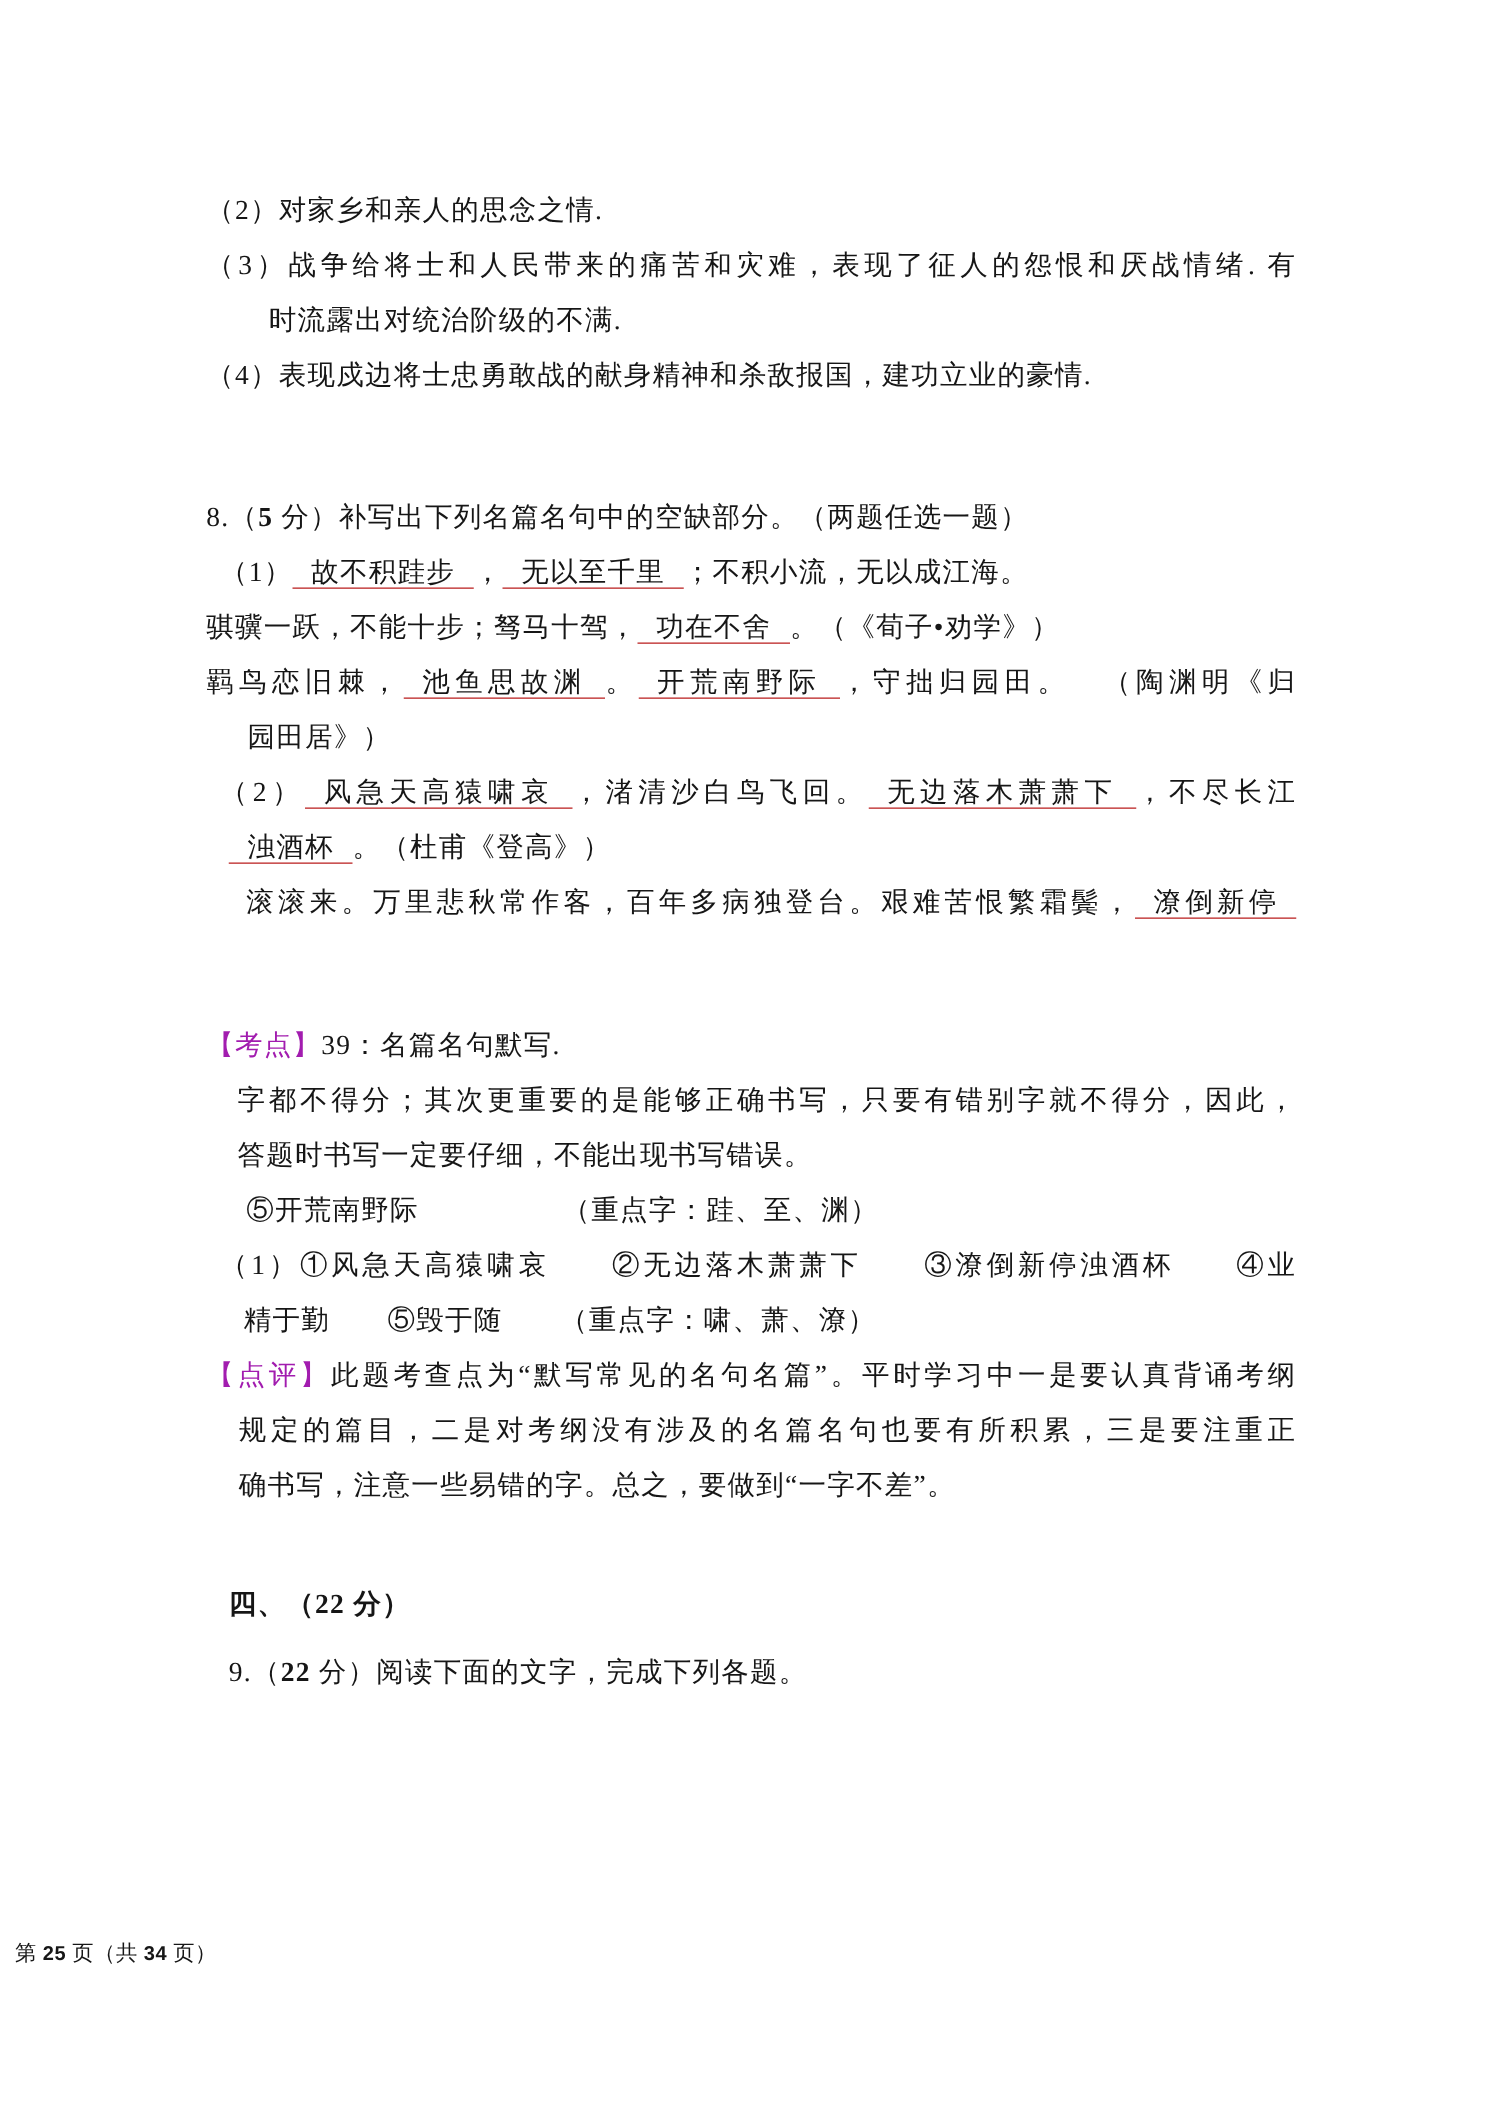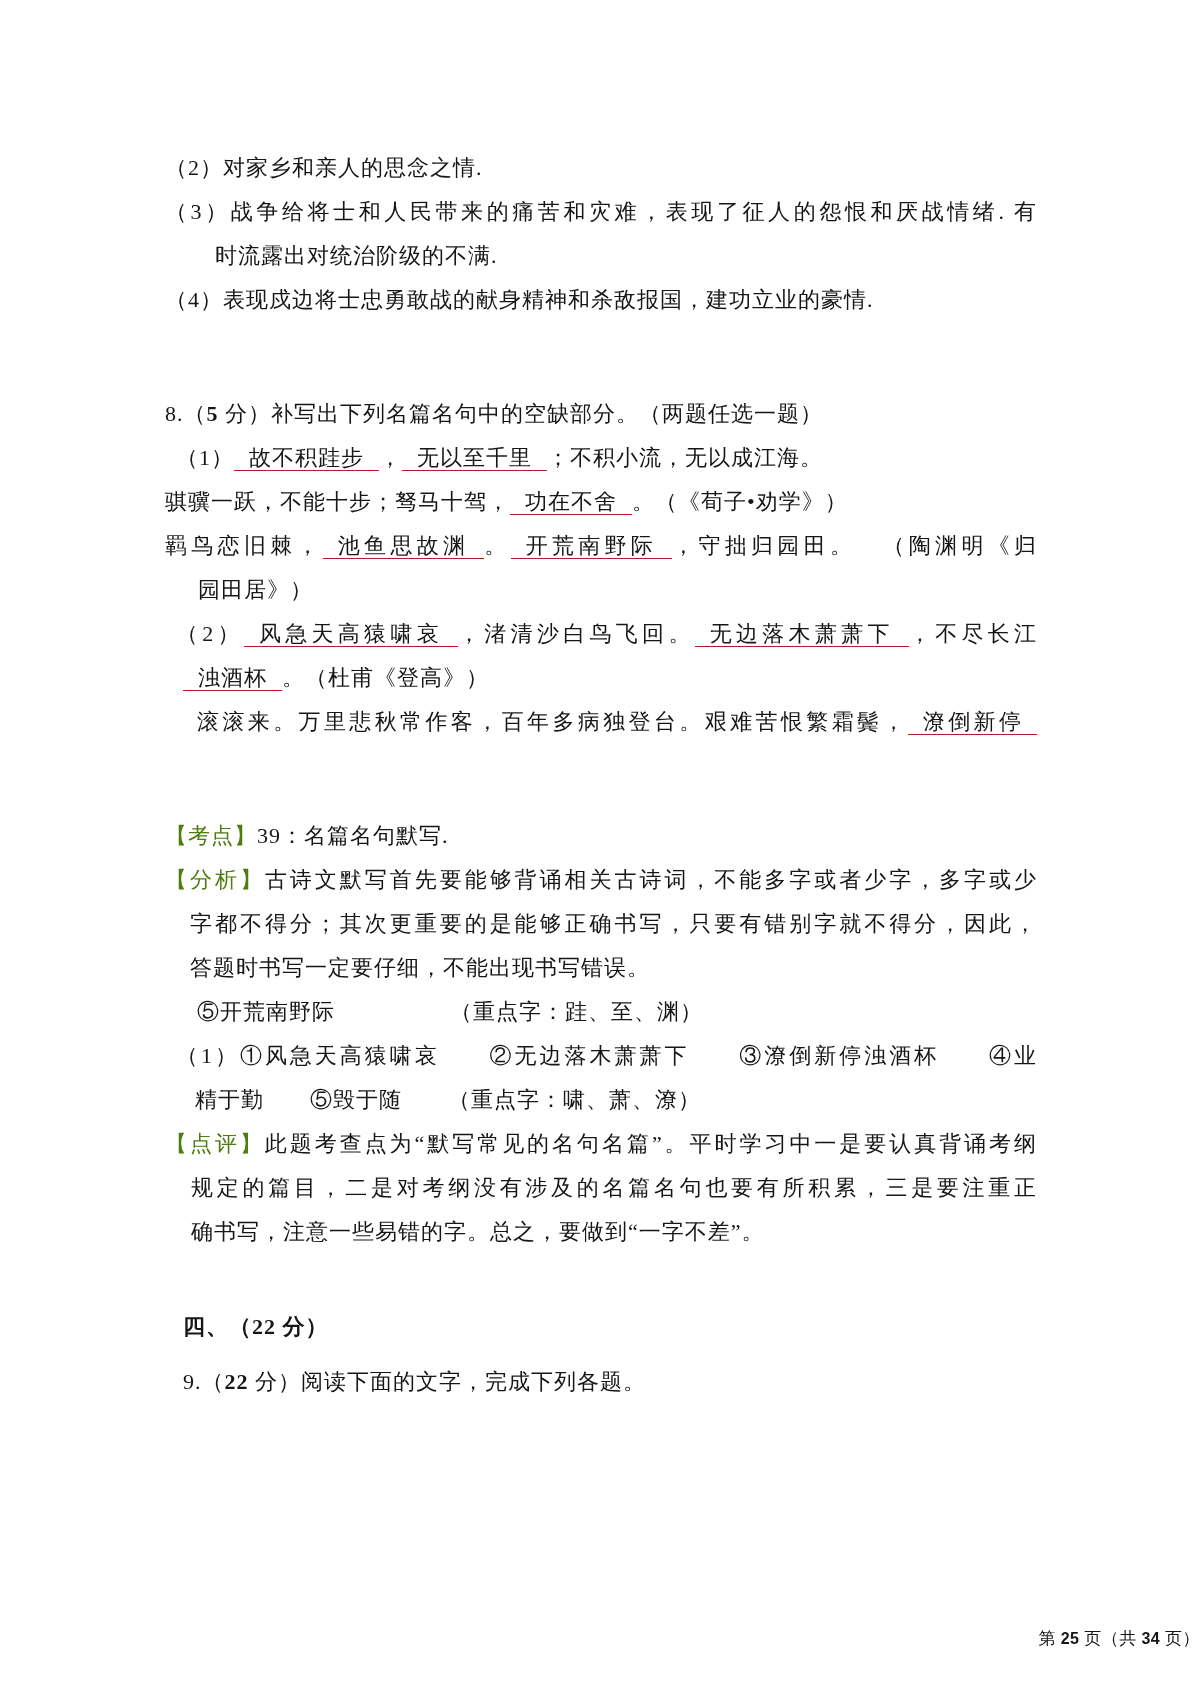--- a/index.html
+++ b/index.html
@@ -12,25 +12,25 @@
     overflow:hidden;
   }
   .page { position:absolute; left:0; top:0; width:1200px; height:1698px; background:#fff;border-radius:15px; }
   .content {
     position:absolute; left:165px; top:146px; width:872px;
     font-size:22px; letter-spacing:1px;
   }
   .line { height:44px; line-height:44px; }
   .just { text-align:justify; text-align-last:justify; }
   .u { border-bottom:1px solid #b91c1c; padding:0 15px; }
-  .blue { color:#4d7c0f; }
+  .blue { color:#a21caf; }
   .bold { font-weight:bold; }
   .footer {
-    position:absolute; top:1624px; left:0; width:1200px;
-    text-align:right; font-size:17px; letter-spacing:0.5px; height:30px; line-height:30px;padding-left:12px;
+    position:absolute; top:1548px; left:0; width:1200px;
+    text-align:left; font-size:17px; letter-spacing:0.5px; height:30px; line-height:30px;padding-left:12px;
   }
   .footer .num { font-weight:bold; font-family:"Liberation Sans","DejaVu Sans",sans-serif; font-size:16px; }
 </style>
 </head>
 <body>
 
 <div class="page">
   <div class="content">
       <div class="line"><span>（2）对家乡和亲人的思念之情.</span></div>
       <div class="line just"><span>（3）战争给将士和人民带来的痛苦和灾难，表现了征人的怨恨和厌战情绪. 有</span></div>
@@ -38,21 +38,20 @@
       <div class="line"><span>（4）表现戍边将士忠勇敢战的献身精神和杀敌报国，建功立业的豪情.</span></div>
       <div class="line" style="margin-top: 70px;"><span>8.（</span><span class="bold">5</span><span> 分）补写出下列名篇名句中的空缺部分。（两题任选一题）</span></div>
       <div class="line" style="padding-left: 11px;"><span>（1）</span><span class="u">故不积跬步</span><span>，</span><span class="u">无以至千里</span><span>；不积小流，无以成江海。</span></div>
       <div class="line"><span>骐骥一跃，不能十步；驽马十驾，</span><span class="u">功在不舍</span><span>。（《荀子•劝学》）</span></div>
       <div class="line just"><span>羁鸟恋旧棘，</span><span class="u">池鱼思故渊</span><span>。</span><span class="u">开荒南野际</span><span>，守拙归园田。　（陶渊明《归</span></div>
       <div class="line" style="padding-left: 33px;"><span>园田居》）</span></div>
       <div class="line just" style="padding-left: 11px;"><span>（2）</span><span class="u">风急天高猿啸哀</span><span>，渚清沙白鸟飞回。</span><span class="u">无边落木萧萧下</span><span>，不尽长江</span></div>
       <div class="line" style="padding-left: 18px;"><span class="u">浊酒杯</span><span>。（杜甫《登高》）</span></div>
       <div class="line just" style="padding-left: 32px;"><span>滚滚来。万里悲秋常作客，百年多病独登台。艰难苦恨繁霜鬓，</span><span class="u">潦倒新停</span></div>
       <div class="line" style="margin-top: 70px;"><span class="blue">【考点】</span><span>39：名篇名句默写.</span></div>
-      <div class="line just"><span class="blue">【分析】</span><span>古诗文默写首先要能够背诵相关古诗词，不能多字或者少字，多字或少</span></div>
       <div class="line just" style="padding-left: 25px;"><span>字都不得分；其次更重要的是能够正确书写，只要有错别字就不得分，因此，</span></div>
       <div class="line" style="padding-left: 25px;"><span>答题时书写一定要仔细，不能出现书写错误。</span></div>
       <div class="line" style="padding-left: 32px;"><span>⑤开荒南野际　　　　　（重点字：跬、至、渊）</span></div>
       <div class="line just" style="padding-left: 11px;"><span>（1）①风急天高猿啸哀　　②无边落木萧萧下　　③潦倒新停浊酒杯　　④业</span></div>
       <div class="line" style="padding-left: 30px;"><span>精于勤　　⑤毁于随　　（重点字：啸、萧、潦）</span></div>
       <div class="line just"><span class="blue">【点评】</span><span>此题考查点为“默写常见的名句名篇”。平时学习中一是要认真背诵考纲</span></div>
       <div class="line just" style="padding-left: 26px;"><span>规定的篇目，二是对考纲没有涉及的名篇名句也要有所积累，三是要注重正</span></div>
       <div class="line" style="padding-left: 26px;"><span>确书写，注意一些易错的字。总之，要做到“一字不差”。</span></div>
       <div class="line" style="padding-left: 18px; margin-top: 51px;"><span class="bold">四、（22 分）</span></div>
       <div class="line" style="padding-left: 18px; margin-top: 11px;"><span>9.（</span><span class="bold">22</span><span> 分）阅读下面的文字，完成下列各题。</span></div>

